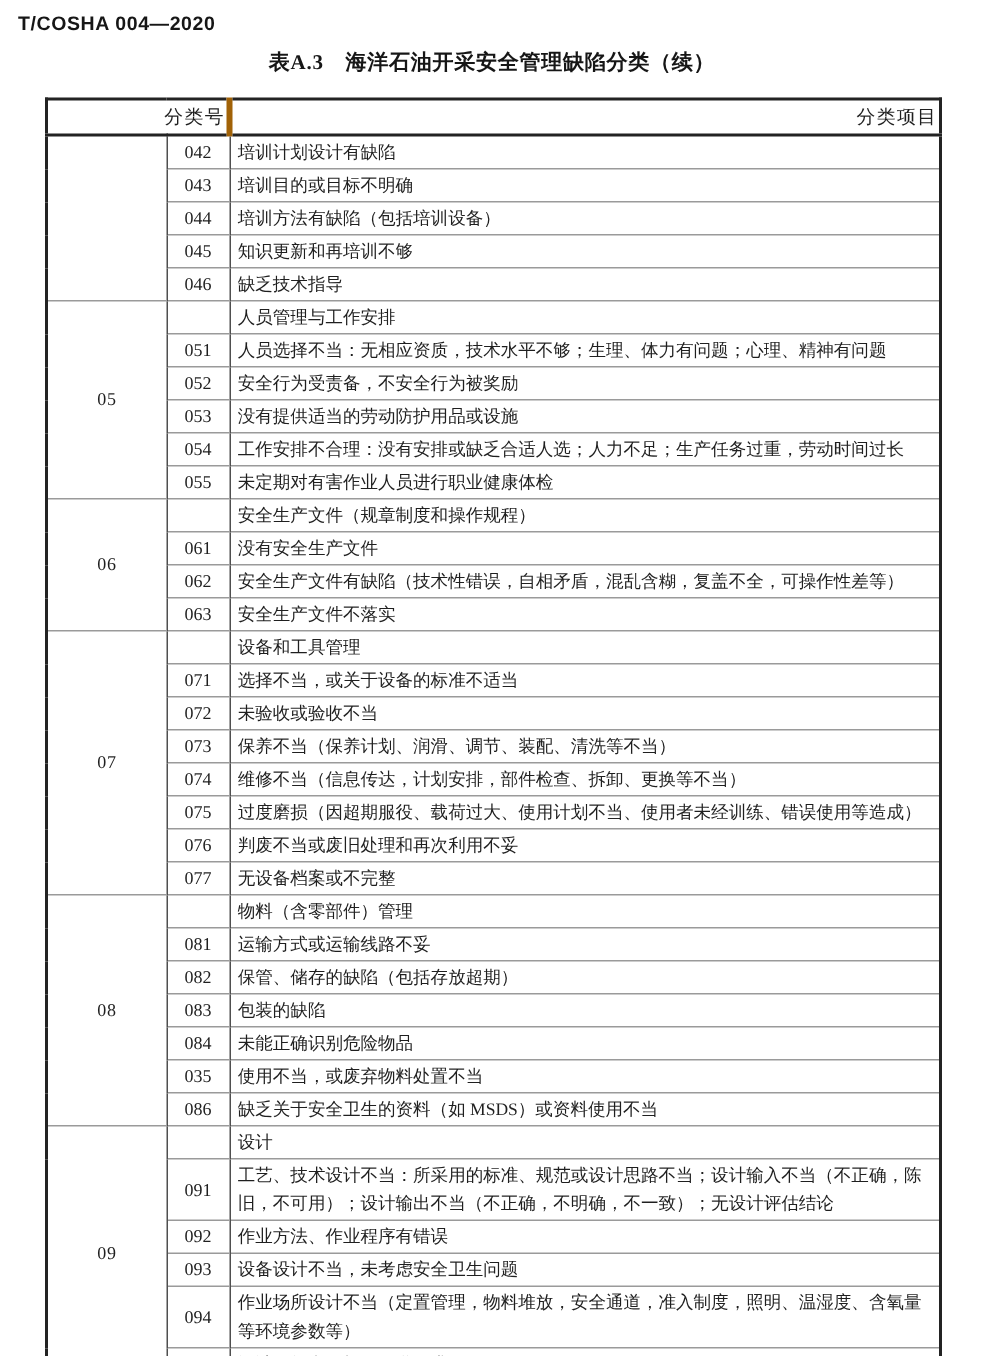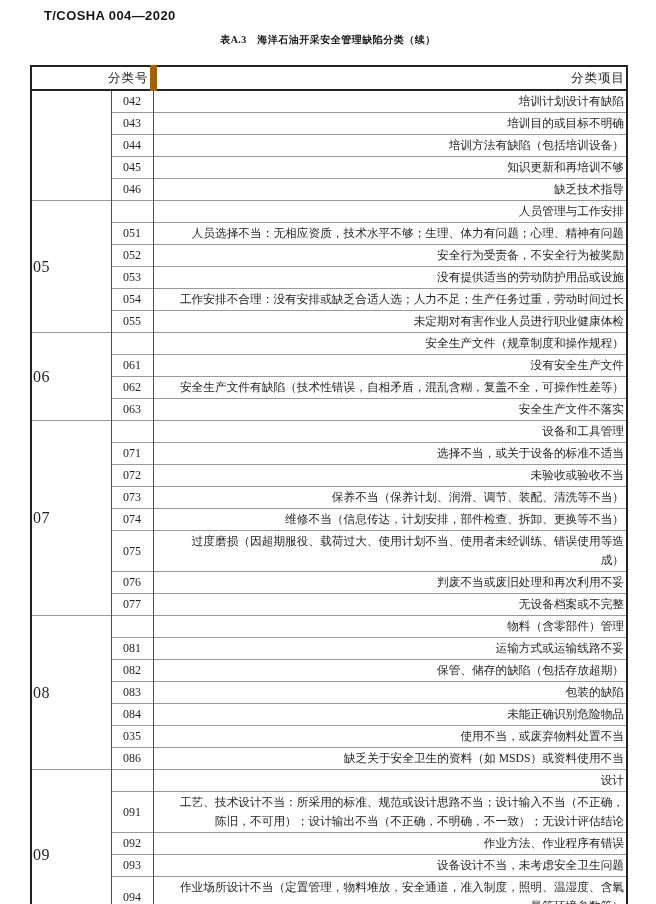--- a/index.html
+++ b/index.html
@@ -5,29 +5,29 @@
   html,body{margin:0;padding:0;}
   body{
     width:656px;height:904px;
     background:#ffffff;
     position:relative;
     font-family:"Liberation Serif","DejaVu Serif",serif;
     color:#1f1f1f;
     overflow:hidden;
   }
   .doc-number{
-    position:absolute;left:44px;top:8px;
+    position:absolute;left:12px;top:8px;
     font-family:"Liberation Sans","DejaVu Sans",sans-serif;
     font-size:13px;font-weight:600;letter-spacing:0.4px;
     color:#161616;
   }
   .table-title{
     position:absolute;left:0;top:33px;width:656px;
     text-align:center;
-    font-size:10px;font-weight:bold;color:#161616;
+    font-size:14px;font-weight:bold;color:#161616;
     letter-spacing:0.5px;
   }
   table.cls{
     position:absolute;left:30px;top:65px;
     width:596px;
     border-collapse:collapse;
     table-layout:fixed;
     border:2px solid #232323;
     font-size:11.7px;
   }
@@ -36,41 +36,41 @@
   col.c-item{width:474px;}
   th{
     font-weight:normal;
     font-size:12.5px;
     height:20px;
     text-align:right;
     vertical-align:middle;
     border-bottom:2px solid #232323;
     letter-spacing:1px;
   }
-  th.h-item{border-left:7px solid #a16207;}
+  th.h-item{border-left:4px solid #a16207;}
   td{
     border-left:1px solid #4f4f4f;
     border-top:1px solid #9a9a9a;
     vertical-align:middle;
   }
   td.group{
     border-left:none;
-    text-align:left;
-    font-size:16px;
+    text-align:center;
+    font-size:12px;
     letter-spacing:0.5px;
   }
   td.code{
     text-align:center;
     height:19px;
     font-size:12px;
   }
   td.item{
-    padding:1px 2px 1px 23px;
+    padding:1px 2px 1px 5px;
     line-height:19px;
-    text-align:right;
+    text-align:left;
   }
 </style>
 </head>
 <body>
 
 <div class="doc-number">T/COSHA 004—2020</div>
 
 <div class="table-title">表A.3　海洋石油开采安全管理缺陷分类（续）</div>
 
 <table class="cls">

